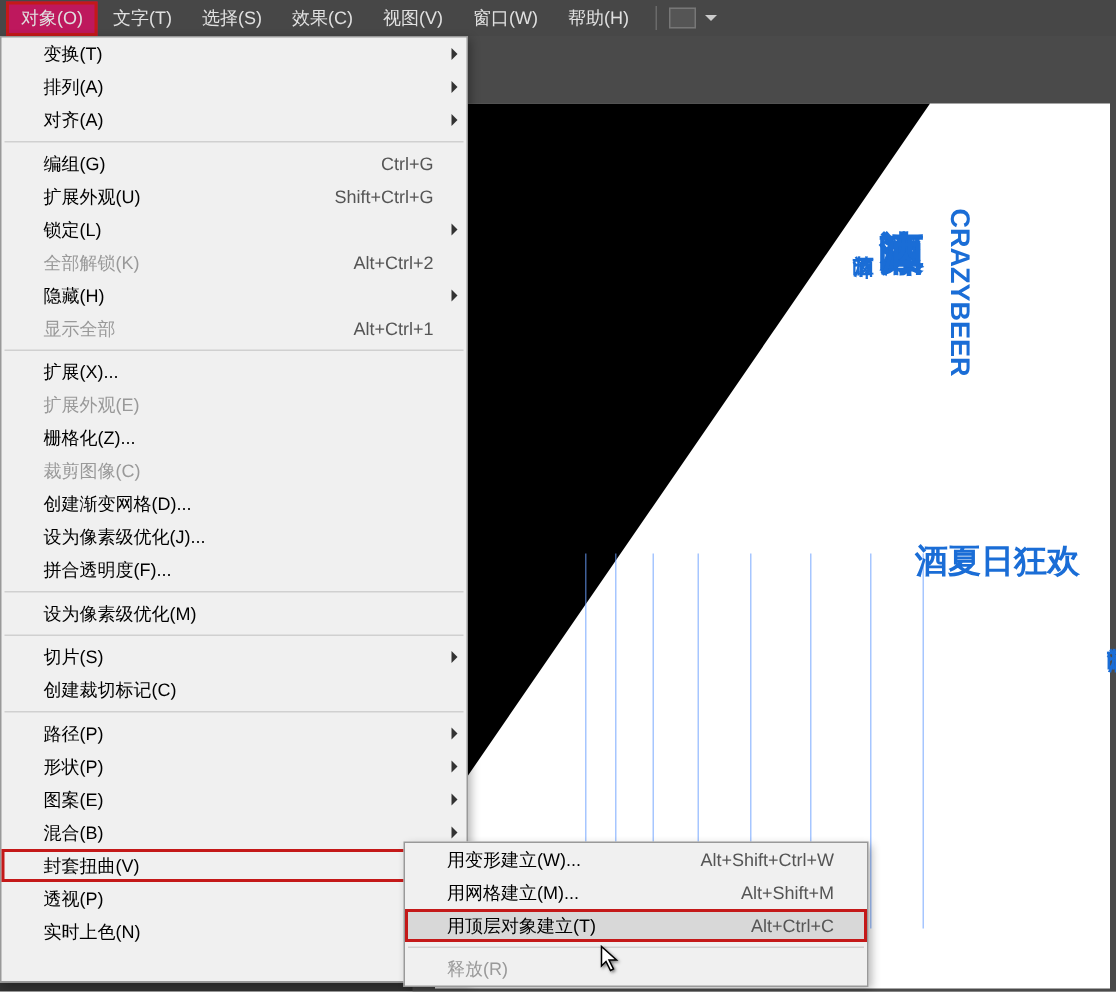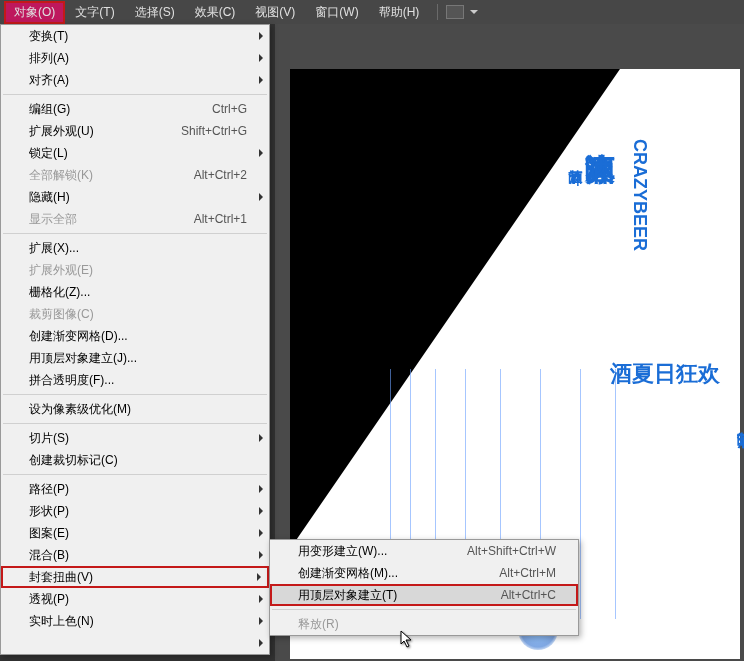--- a/index.html
+++ b/index.html
@@ -14,29 +14,29 @@
 .bluetri{position:absolute;left:0;top:0;width:0;height:0;border-right:330px solid transparent;border-top:480px solid #000}
 .bluetext{position:absolute;left:0;top:0;right:0;color:#1a6dd6;font-weight:bold;line-height:1.1;padding:4px}
 .bt-line{white-space:nowrap;overflow:hidden}
 .bt1{font-size:22px}
 .bt2{font-size:32px;letter-spacing:1px}
 .bt3{font-size:10px}
 .bt4{font-size:18px}
 .vert{position:absolute;writing-mode:vertical-rl;color:#1a6dd6;font-weight:bold}
 .rules{position:absolute;left:100px;top:300px;width:230px;height:250px;pointer-events:none}
 .rules .vl{position:absolute;top:0;bottom:0;width:1px;background:#6aa0ff;opacity:.6}
-.menu1{position:absolute;left:0;top:24px;width:270px;background:#f0f0f0;border:1px solid #999;box-shadow:2px 2px 6px rgba(0,0,0,.3)}
+.menu1{position:absolute;left:0;top:24px;width:312px;background:#f0f0f0;border:1px solid #999;box-shadow:2px 2px 6px rgba(0,0,0,.3)}
 .mi{display:flex;align-items:center;padding:4px 8px 4px 28px;color:#000;position:relative;height:22px}
 .mi .lbl{flex:1}
 .mi .sc{color:#555;padding-right:14px}
 .mi .arr{position:absolute;right:6px;width:0;height:0;border-top:4px solid transparent;border-bottom:4px solid transparent;border-left:4px solid #333}
 .mi.dis{color:#999}
 .mi.hl{border:2px solid #c41919;padding:2px 16px 2px 26px}
 .msep{height:1px;background:#d0d0d0;margin:3px 2px}
-.menu2{position:absolute;left:269px;top:539px;width:310px;background:#f0f0f0;border:1px solid #999;box-shadow:2px 2px 6px rgba(0,0,0,.3)}
+.menu2{position:absolute;left:269px;top:561px;width:310px;background:#f0f0f0;border:1px solid #999;box-shadow:2px 2px 6px rgba(0,0,0,.3)}
 .menu2 .mi.hl2{background:#d8d8d8;border:2px solid #c41919;padding:2px 6px 2px 26px}
 .cursor{position:absolute;left:400px;top:630px;width:14px;height:18px}
 .cursor svg{filter:drop-shadow(1px 1px 1px rgba(0,0,0,.5))}
 .bluedot{position:absolute;left:518px;top:610px;width:40px;height:40px;border-radius:50%;background:radial-gradient(circle,#4a9eff 0%,#2a6dd0 60%,transparent 80%);opacity:.6}
 </style>
 </head>
 <body>
 
 <div class="menubar">
   <span class="menubar-item active">对象(O)</span>
@@ -136,21 +136,21 @@
     <div class="mi">
       <span class="lbl">栅格化(Z)...</span>
     </div>
     <div class="mi dis">
       <span class="lbl">裁剪图像(C)</span>
     </div>
     <div class="mi">
       <span class="lbl">创建渐变网格(D)...</span>
     </div>
     <div class="mi">
-      <span class="lbl">用顶层对象建立(J)...</span>
+      <span class="lbl">设为像素级优化(J)...</span>
     </div>
     <div class="mi">
       <span class="lbl">拼合透明度(F)...</span>
     </div>
     <div class="msep"></div>
     <div class="mi">
       <span class="lbl">设为像素级优化(M)</span>
     </div>
     <div class="msep"></div>
     <div class="mi">
@@ -192,22 +192,22 @@
     <div class="mi">
       <span class="arr"></span>
     </div>
   </div>
 <div class="menu2" id="menu2">
     <div class="mi">
       <span class="lbl">用变形建立(W)...</span>
       <span class="sc">Alt+Shift+Ctrl+W</span>
     </div>
     <div class="mi">
-      <span class="lbl">创建渐变网格(M)...</span>
-      <span class="sc">Alt+Ctrl+M</span>
+      <span class="lbl">用网格建立(M)...</span>
+      <span class="sc">Alt+Shift+M</span>
     </div>
     <div class="mi hl2">
       <span class="lbl">用顶层对象建立(T)</span>
       <span class="sc">Alt+Ctrl+C</span>
     </div>
     <div class="msep"></div>
     <div class="mi dis">
       <span class="lbl">释放(R)</span>
     </div>
   </div>

